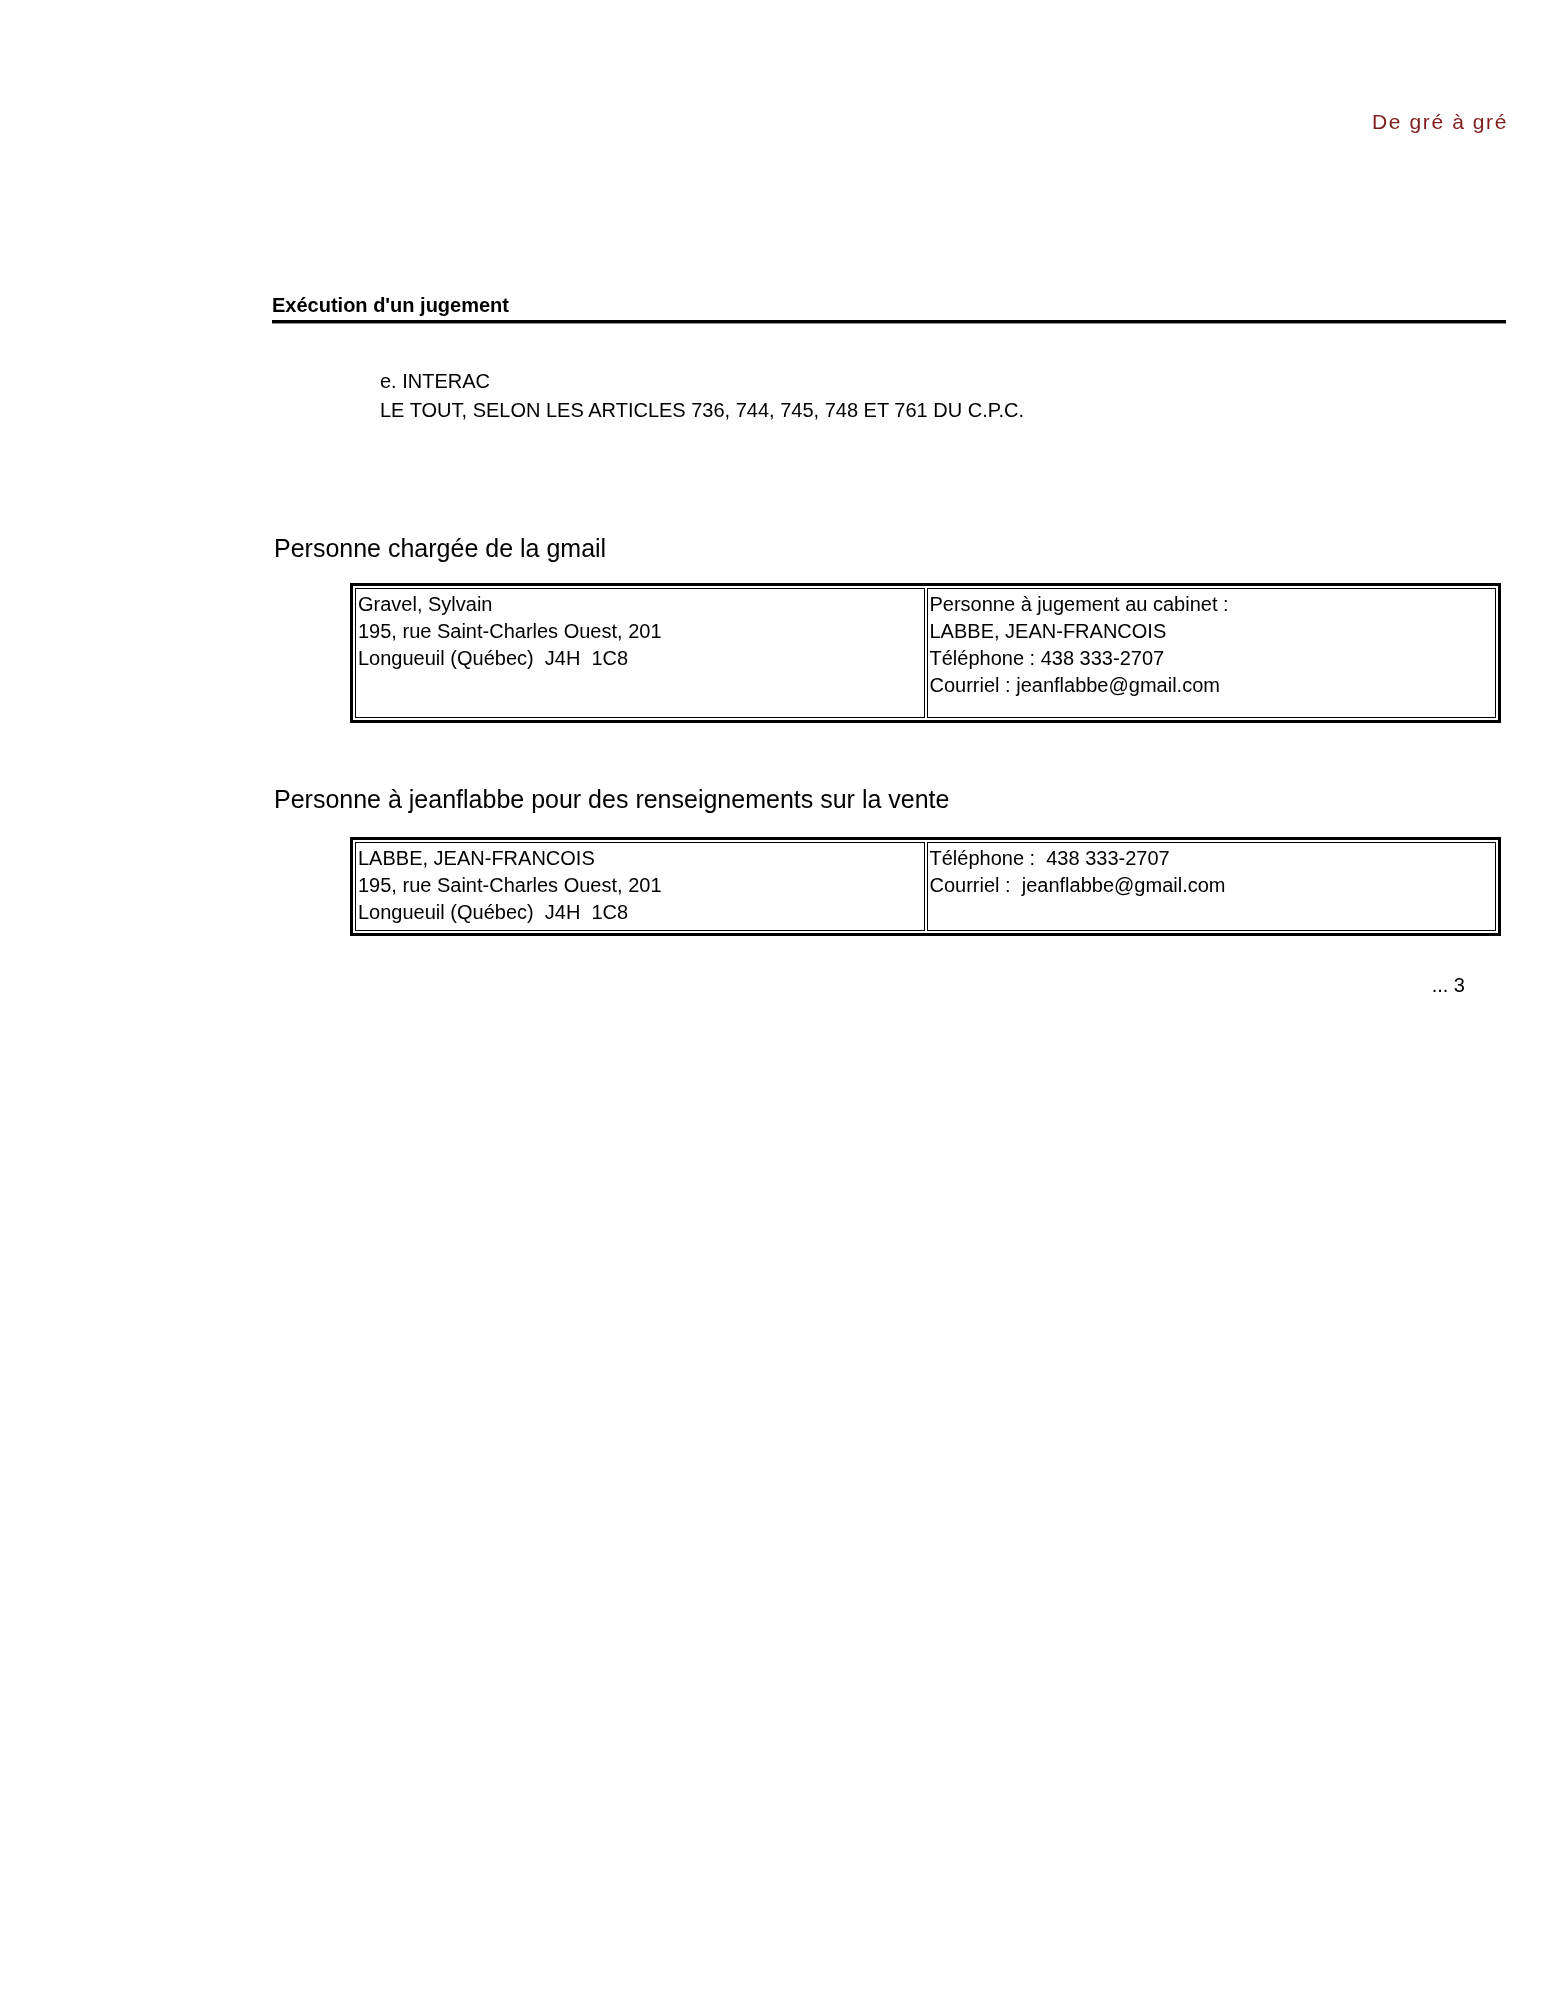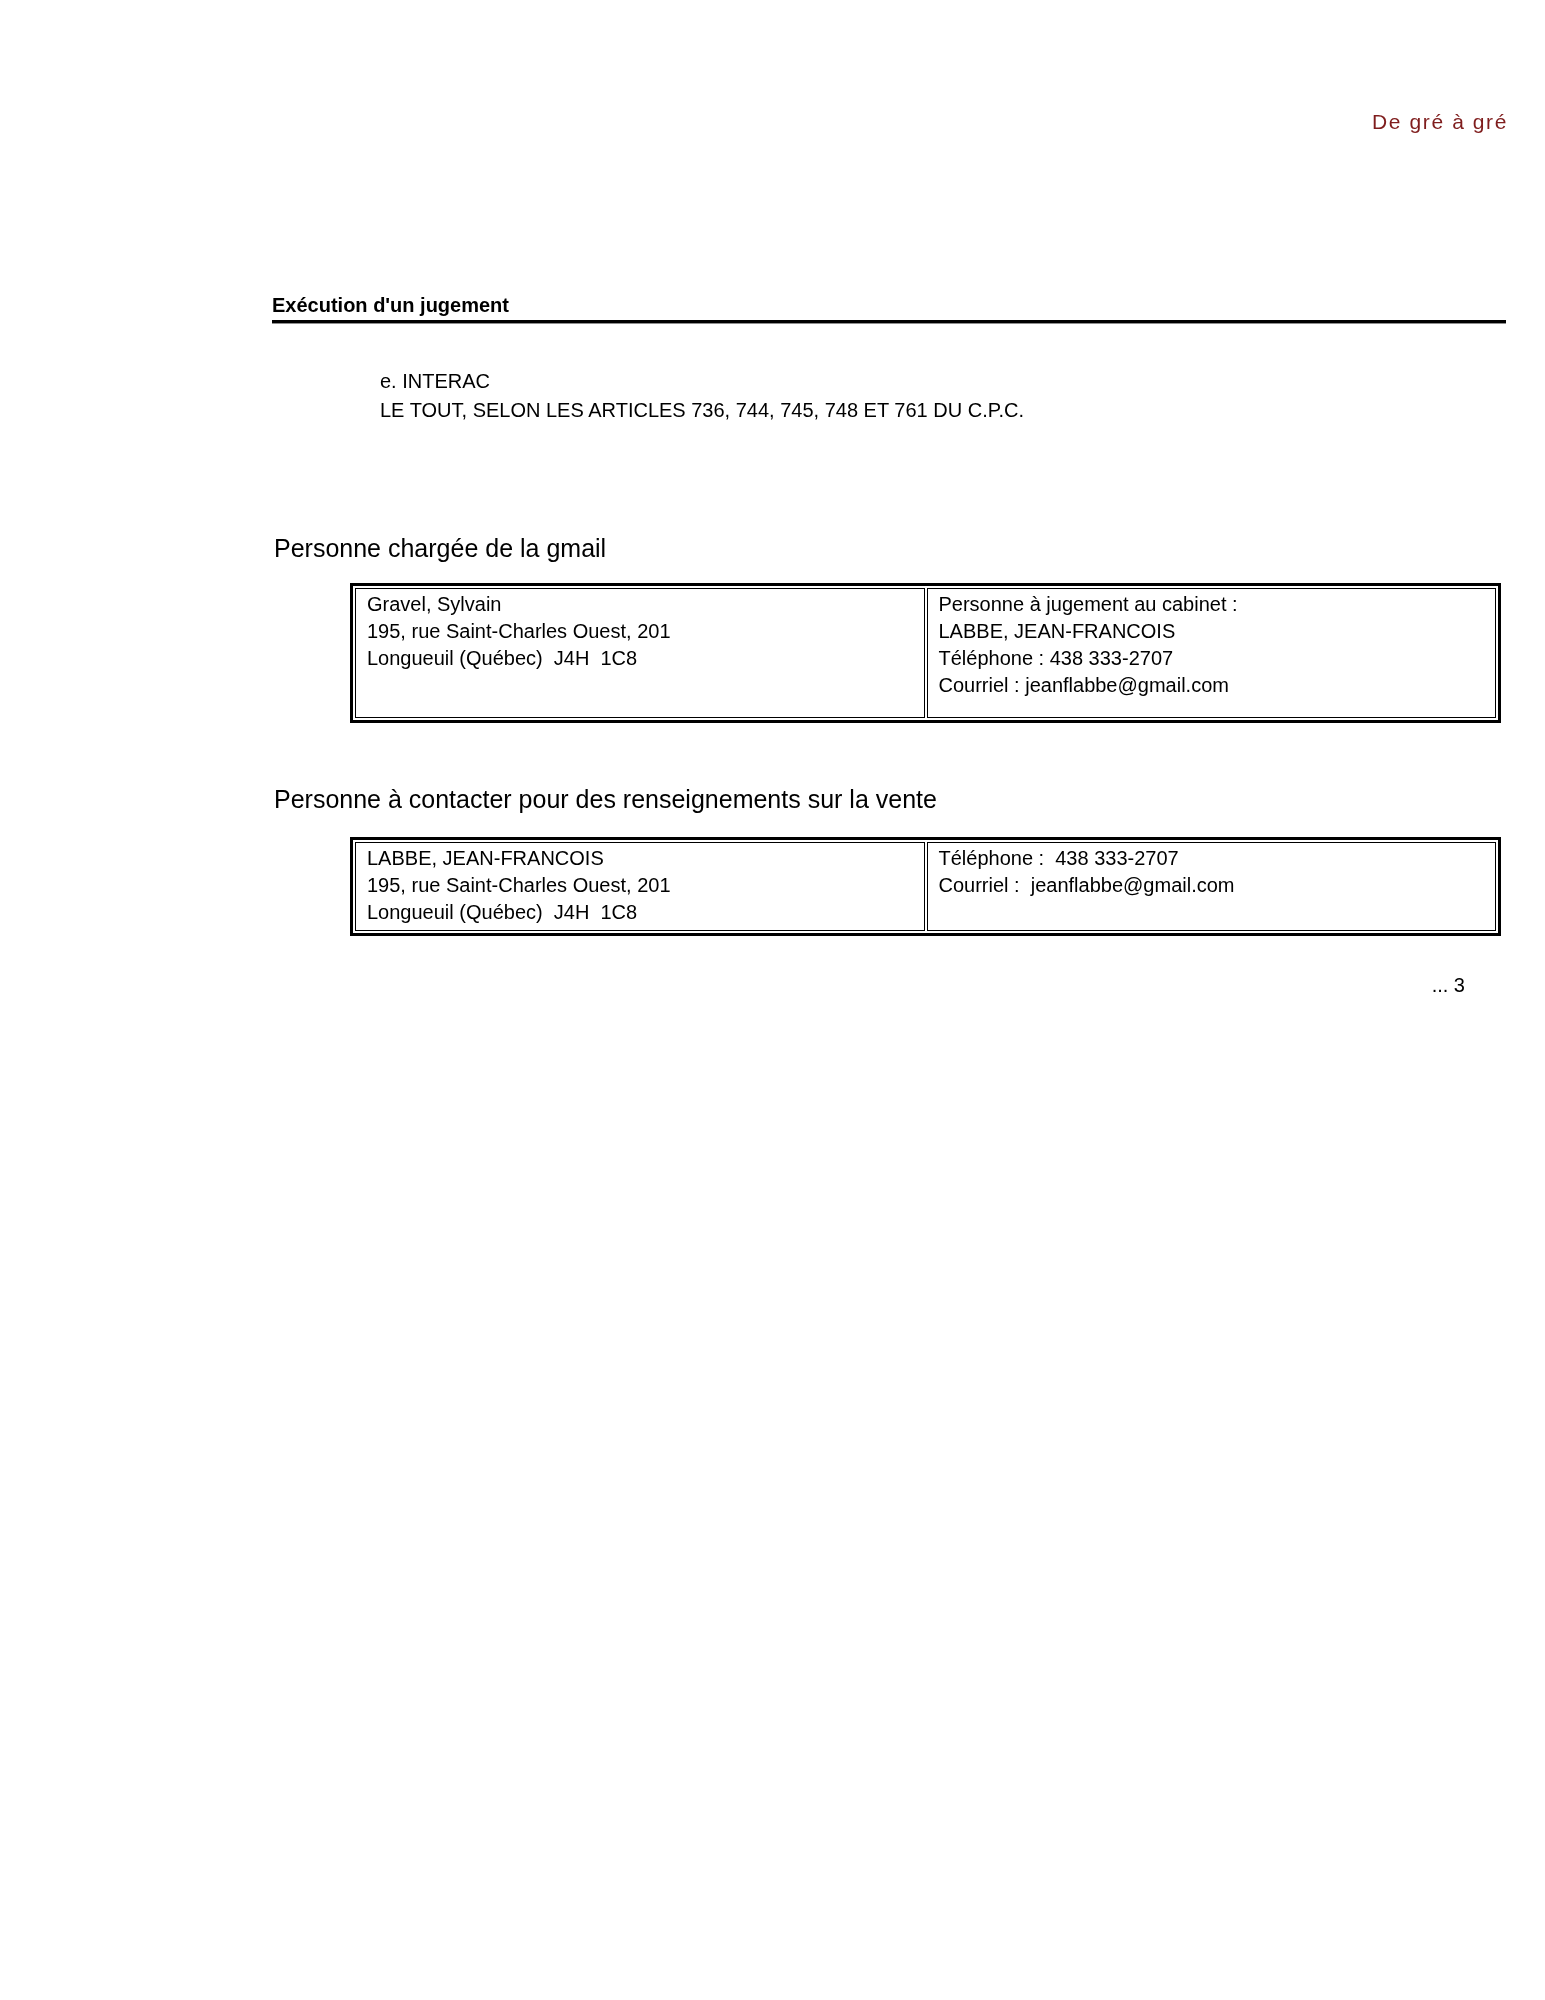--- a/index.html
+++ b/index.html
@@ -31,21 +31,21 @@
 
   .doc-table {
     position:absolute; left:350px; width:1145px;
     border:3px solid #000; border-collapse:separate; border-spacing:2px;
     table-layout:fixed;
   }
   .t1 { top:583px; height:134px; }
   .t2 { top:837px; height:84px; }
   .doc-table td {
     width:50%; vertical-align:top; border:1px solid #000;
-    padding:2px 11px 4px 11px; font-size:20px; line-height:27px;
+    padding:2px 11px 4px 2px; font-size:20px; line-height:27px;
   }
   .cell-line { white-space:pre; }
 
   .pager { position:absolute; top:973px; right:80px; font-size:20px; line-height:24px; }
 </style>
 </head>
 <body>
 
 <div class="page">
 
@@ -76,21 +76,21 @@
       <td>
         <div class="cell-line">Personne à jugement au cabinet :</div>
         <div class="cell-line">LABBE, JEAN-FRANCOIS</div>
         <div class="cell-line">Téléphone : 438 333-2707</div>
         <div class="cell-line">Courriel : jeanflabbe@gmail.com</div>
       </td>
     </tr>
   </tbody>
     </table>
 
-  <div class="doc-heading h2">Personne à contacter pour des renseignements sur la vente</div>
+  <div class="doc-heading h2">Personne à jeanflabbe pour des renseignements sur la vente</div>
 
   <table class="doc-table t2">
     <tbody>
         <tr>
       <td>
         <div class="cell-line">LABBE, JEAN-FRANCOIS</div>
         <div class="cell-line">195, rue Saint-Charles Ouest, 201</div>
         <div class="cell-line">Longueuil (Québec)  J4H  1C8</div>
       </td>
       <td>

